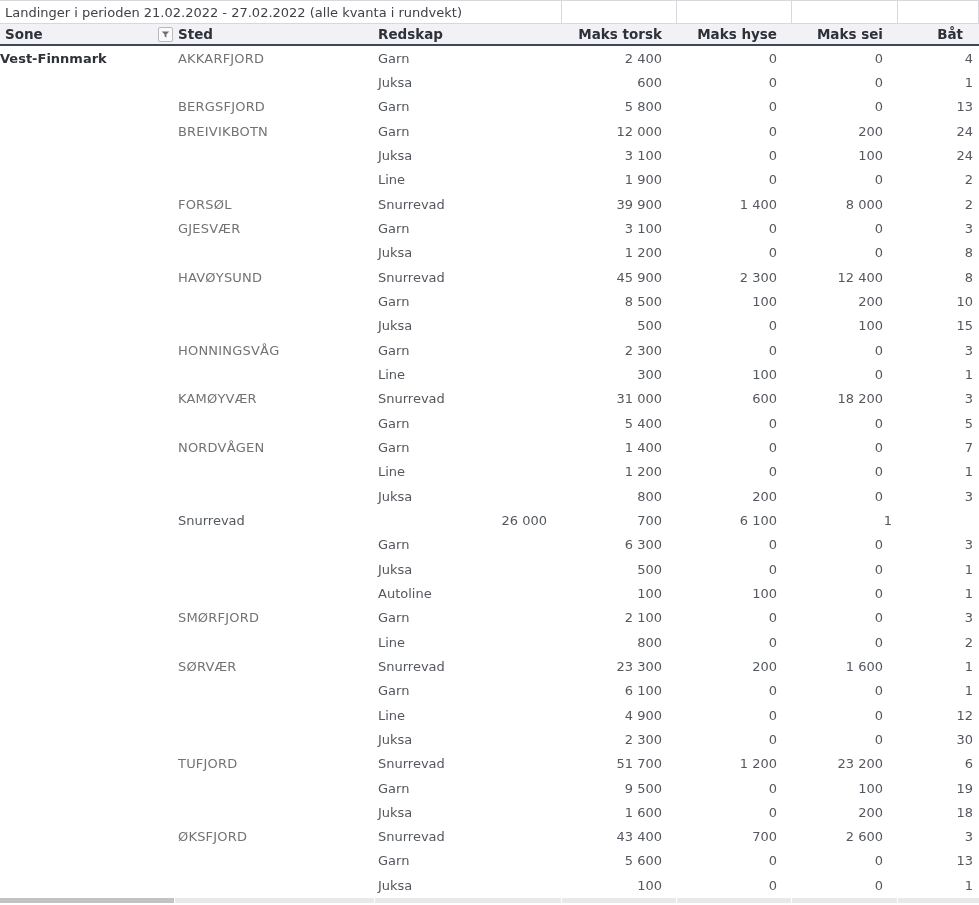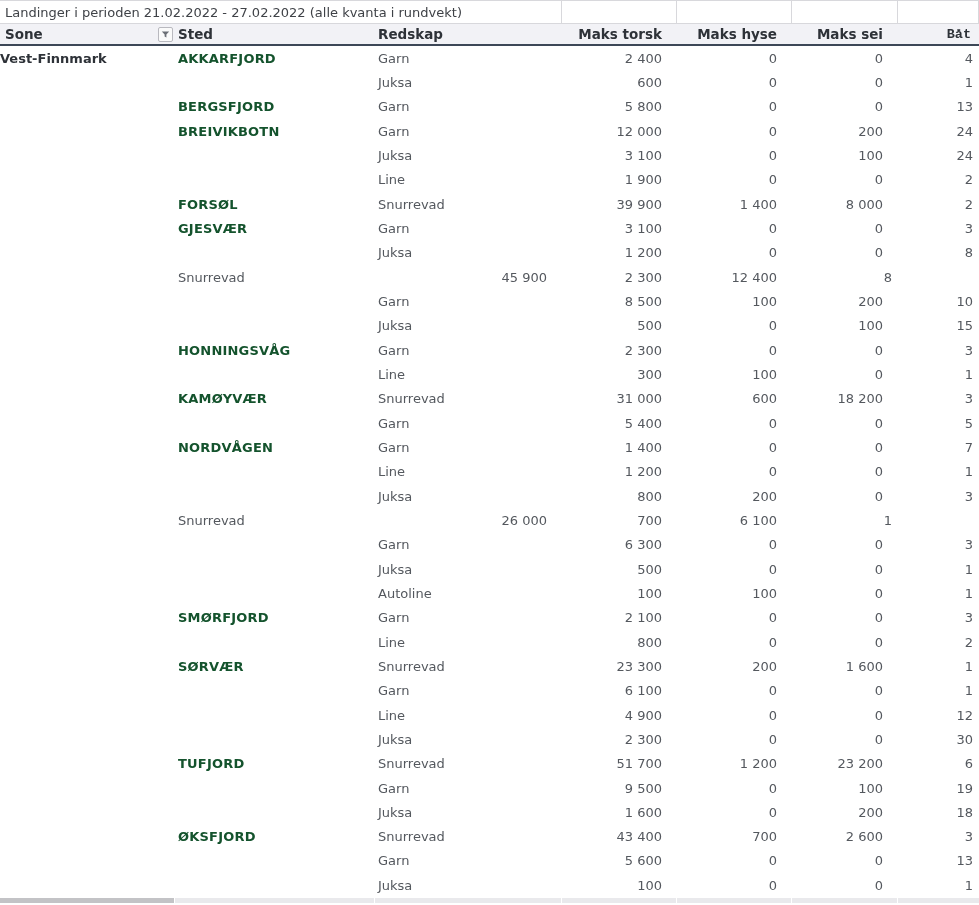--- a/index.html
+++ b/index.html
@@ -15,32 +15,32 @@
                      display:flex; align-items:center; }
   .title-cell { padding-left:5px; font-size:13px; color:#3f4247; white-space:nowrap; }
 
   
   .header-row { height:22px; background:#f2f2f6; border-bottom:2px solid #3d4757;
                 font-size:13.5px; font-weight:bold; color:#2e3238; }
   .header-row > div { display:flex; align-items:center; white-space:nowrap; }
   .hc-sone { padding-left:5px; justify-content:space-between; }
   .hc-sted,.hc-redskap { padding-left:3px; }
   .hc-num { justify-content:flex-end; padding-right:15px; }
-  .hc-bat { justify-content:flex-end; padding-right:8px;font-family:Liberation Mono, monospace; }
+  .hc-bat { justify-content:flex-end; padding-right:16px; }
 
   .filter-btn { width:15px; height:15px; margin-right:2px; background:#fafafa;
                 border:1px solid #b9b9bf; border-radius:2px; display:flex;
                 align-items:center; justify-content:center; cursor:pointer; }
   .filter-btn svg { width:9px; height:9px; fill:#6b6f76; }
 
   
   .row { height:24.34px; font-size:13px; }
   .row > div { display:flex; align-items:center; white-space:nowrap; overflow:hidden; }
   .c-sone { font-weight:bold; color:#2e3238; }
-  .c-sted { padding-left:3px; font-weight:bold; color:#14532d; letter-spacing:.2px; }
+  .c-sted { padding-left:3px; font-weight:normal; color:#737373; letter-spacing:.2px; }
   .c-redskap { padding-left:3px; color:#54585e; }
   .c-num { justify-content:flex-end; padding-right:15px; color:#54585e; }
   .c-bat { justify-content:flex-end; padding-right:6px; color:#54585e; }
 
   
   .bottom-strip { display:flex; height:5px; margin-top:1px; }
   .bottom-strip > div { height:100%; margin-right:1px; background:#e9e9ec; }
   .bottom-strip > div:first-child { background:#c3c3c6; }
   .bottom-strip > div:last-child { margin-right:0; }
 </style>
@@ -149,20 +149,21 @@
       <div class="c-sone"></div>
       <div class="c-sted"></div>
       <div class="c-redskap">Juksa</div>
       <div class="c-num">1 200</div>
       <div class="c-num">0</div>
       <div class="c-num">0</div>
       <div class="c-bat">8</div>
     </div>
     <div class="grid row">
       <div class="c-sone"></div>
+      <div class="c-sted">HAVØYSUND</div>
       <div class="c-redskap">Snurrevad</div>
       <div class="c-num">45 900</div>
       <div class="c-num">2 300</div>
       <div class="c-num">12 400</div>
       <div class="c-bat">8</div>
     </div>
     <div class="grid row">
       <div class="c-sone"></div>
       <div class="c-sted"></div>
       <div class="c-redskap">Garn</div>

